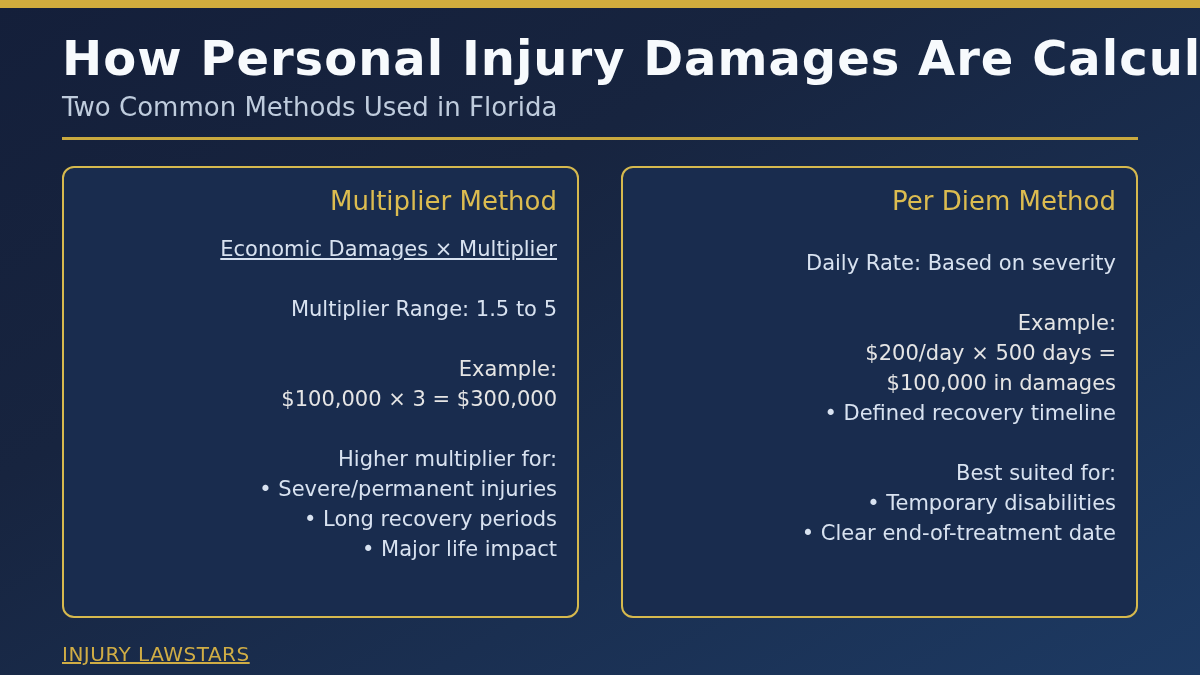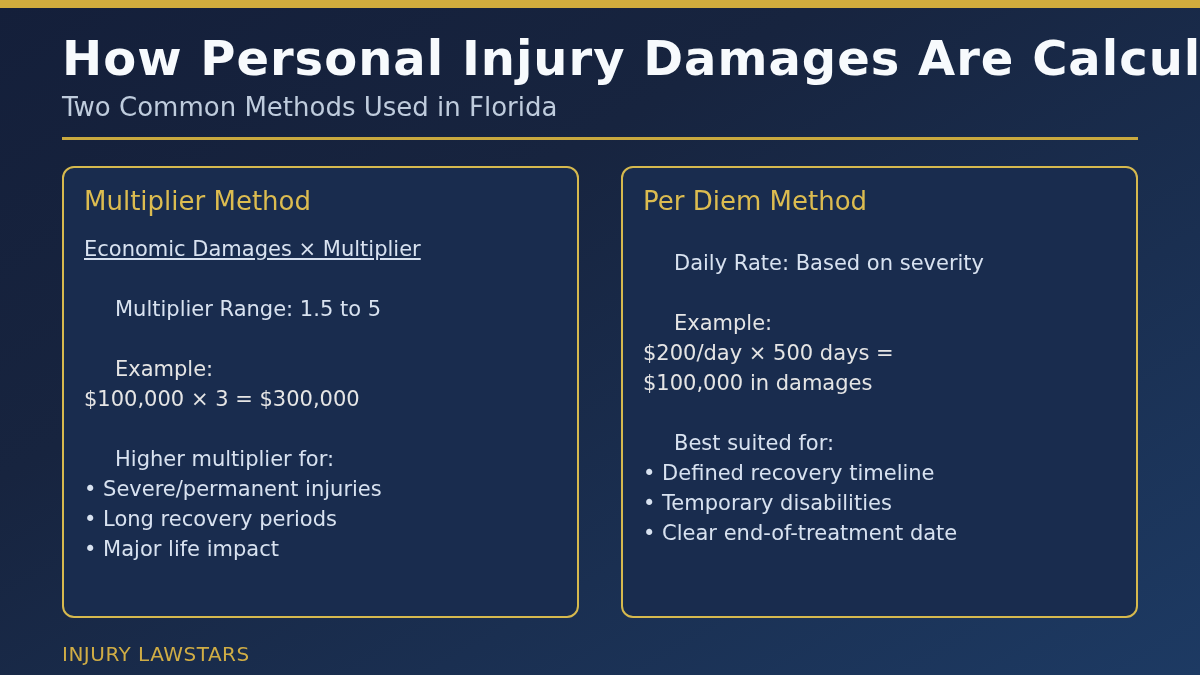--- a/index.html
+++ b/index.html
@@ -43,20 +43,21 @@
     left: 62px; top: 137px;
     width: 1076px; height: 3px;
     background: #c9a93f;
   }
   .cards {
     position: absolute;
     left: 62px; top: 166px;
     width: 1076px; height: 332px;
     display: flex;
     gap: 42px;
+    text-align: right;
   }
   .card {
     flex: 1 1 0;
     box-sizing: border-box;
     height: 452px;
     background: #192c4e;
     border: 2px solid #d6b94e;
     border-radius: 12px;
     padding: 16px 20px 0 20px;
     overflow: hidden;
@@ -76,20 +77,21 @@
   .line.first { margin-top: 16px; text-decoration: underline; }
   .line.gap { margin-top: 30px; margin-left: 31px; }
   .line.gold { color: #e5e5e5; }
   .footer-brand {
     position: absolute;
     left: 62px; top: 642px;
     font-size: 20px;
     line-height: 24px;
     letter-spacing: 0.5px;
     color: #d0ad45;
+    text-decoration: underline;
   }
 </style>
 </head>
 <body>
 
 <div class="stage">
   <div class="topbar"></div>
 
   <div class="header">
     <h1 class="page-title">How Personal Injury Damages Are Calculated</h1>
@@ -111,22 +113,22 @@
       <div class="line">• Long recovery periods</div>
       <div class="line">• Major life impact</div>
     </div>
 
     <div class="card">
       <h2 class="card-title">Per Diem Method</h2>
       <div class="line gap">Daily Rate: Based on severity</div>
       <div class="line gap gold">Example:</div>
       <div class="line gold">$200/day × 500 days =</div>
       <div class="line gold">$100,000 in damages</div>
+      <div class="line">• Defined recovery timeline</div>
       <div class="line gap">Best suited for:</div>
-      <div class="line">• Defined recovery timeline</div>
       <div class="line">• Temporary disabilities</div>
       <div class="line">• Clear end-of-treatment date</div>
     </div>
 
   </div>
 
   <div class="footer-brand">INJURY LAWSTARS</div>
 </div>
 
 </body></html>

